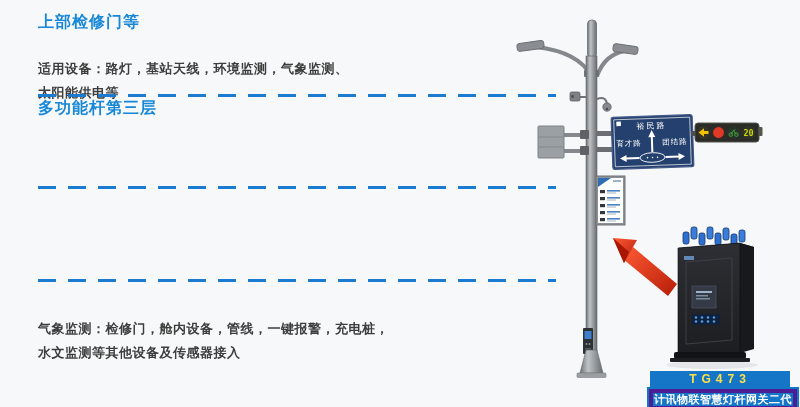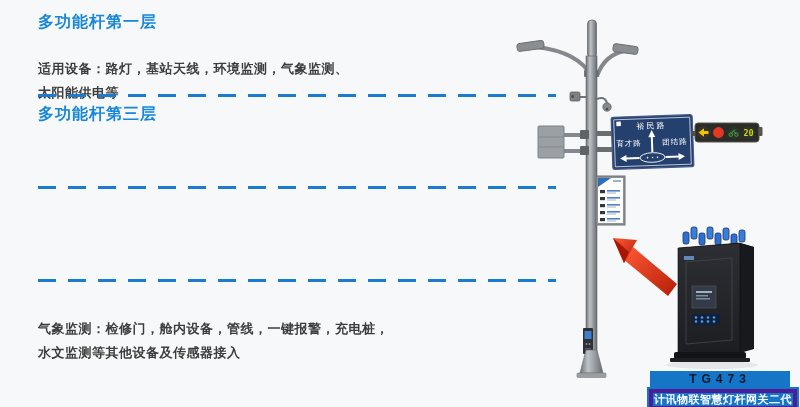--- a/index.html
+++ b/index.html
@@ -4,40 +4,40 @@
 <style>
   html,body{margin:0;padding:0;}
   .canvas{
     position:relative;width:800px;height:407px;background:#f7f8f9;
     font-family:"Liberation Sans","DejaVu Sans",sans-serif;overflow:hidden;
   }
   .section{position:absolute;left:38px;width:525px;}
   .sec-title{color:#1787d8;font-size:16px;font-weight:bold;letter-spacing:1px;}
   .sec-body{margin-top:24px;font-size:13px;line-height:24px;color:#3d3d3d;
     white-space:pre-line;letter-spacing:.5px;font-weight:600;}
-  .s1{top:12px}.s2{top:104px}.s3{top:198px}.s4{top:293px}
+  .s1{top:12px}.s2{top:98px}.s3{top:198px}.s4{top:293px}
   .dash{position:absolute;left:38px;width:518px;height:3px;
     background:repeating-linear-gradient(to right,#1b7bd1 0 18px,transparent 18px 30px);}
   .d1{top:94px}.d2{top:186px}.d3{top:279px}
   .pole-svg{position:absolute;left:500px;top:0;}
   .lbl-model{position:absolute;left:650px;top:371px;width:140px;height:16px;
-    background:#1576c8;color:#0f172a;font-weight:bold;font-size:12px;
+    background:#1576c8;color:#fde047;font-weight:bold;font-size:12px;
     letter-spacing:5px;text-align:center;line-height:16px;}
   .lbl-name{position:absolute;left:649px;top:389px;width:140px;height:13px;
     background:#1576c8;border:4px solid #4c1d95;box-shadow:0 0 0 2px #1576c8;
     color:#fff;font-weight:bold;font-size:11px;text-align:center;line-height:13px;
     letter-spacing:.5px;}
 </style>
 </head>
 <body>
 
 <div class="canvas">
 
   <div class="section s1">
-    <div class="sec-title">多功能杆第一层</div>
+    <div class="sec-title">上部检修门等</div>
     <div class="sec-body">适用设备：路灯，基站天线，环境监测，气象监测、
 太阳能供电等</div>
   </div>
   <div class="dash d1"></div>
 
   <div class="section s2">
     <div class="sec-title">多功能杆第三层</div>
   </div>
   <div class="dash d2"></div>
 

